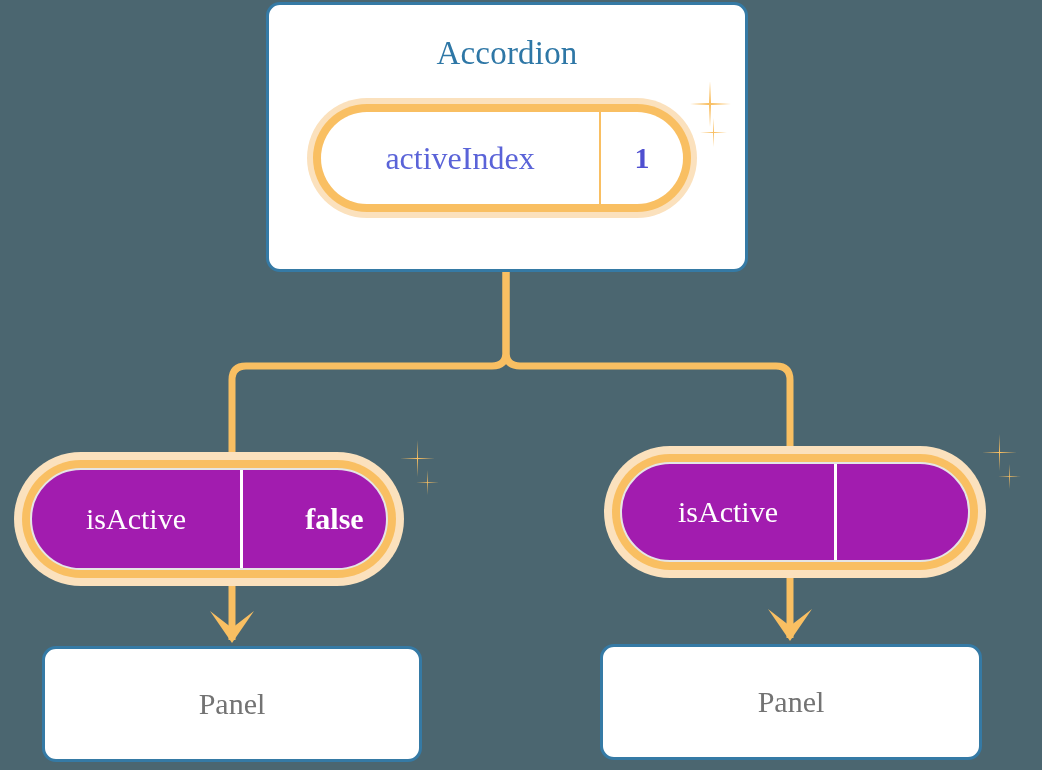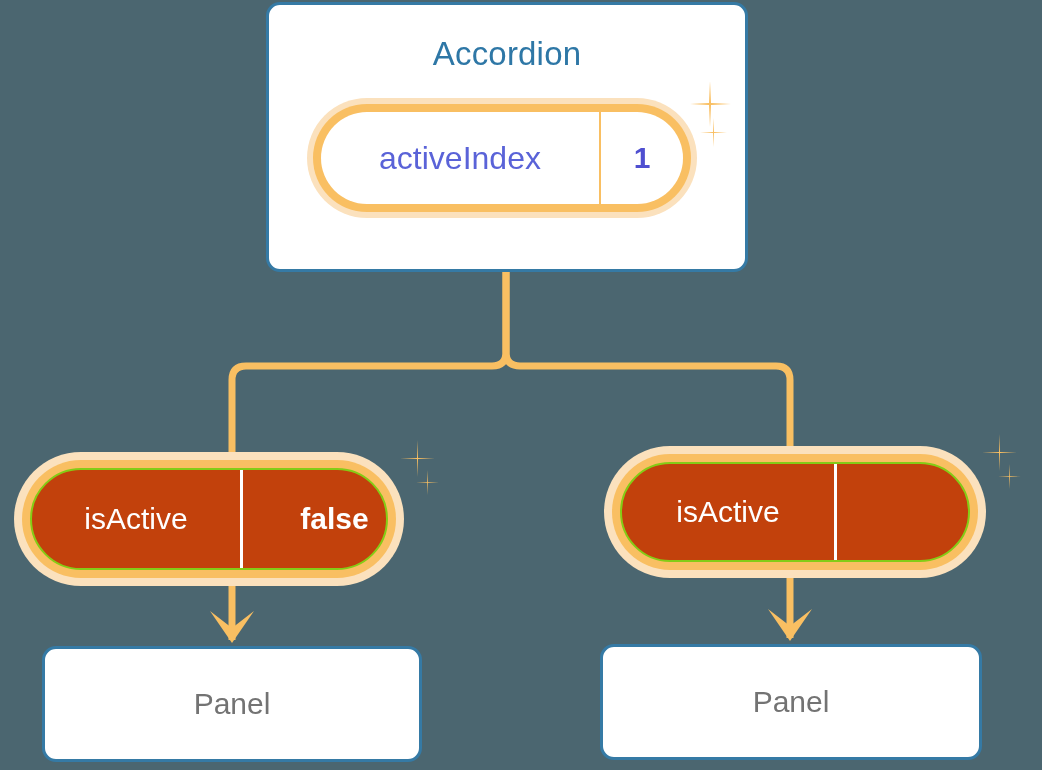--- a/index.html
+++ b/index.html
@@ -14,20 +14,21 @@
     font-family: "Liberation Sans", sans-serif;
     overflow: hidden;
     position: relative;
   }
 
   #stage {
     position: absolute;
     left: 0; top: 0;
     width: 1042px;
     height: 770px;
+    font-family: Liberation Serif, serif;
   }
 
   
   #wires {
     position: absolute;
     left: 0; top: 0;
     width: 1042px;
     height: 770px;
     pointer-events: none;
   }
@@ -120,22 +121,22 @@
     flex: 1;
     font-size: 30px;
     font-weight: bold;
     color: #4f4fd0;
   }
 
   
   .pill-purple .pill-ring { inset: 8px; }
   .pill-purple .pill-inner {
     inset: 16px;
-    background: #c2410c;
-    border: 2px solid #84cc16;
+    background: #a21caf;
+    border: 2px solid #e5e5e5;
   }
   .pill-purple .cell-key {
     font-size: 30px;
     color: #ffffff;
   }
   .pill-purple .cell-val {
     flex: 1;
     font-size: 30px;
     font-weight: bold;
     color: #ffffff;

